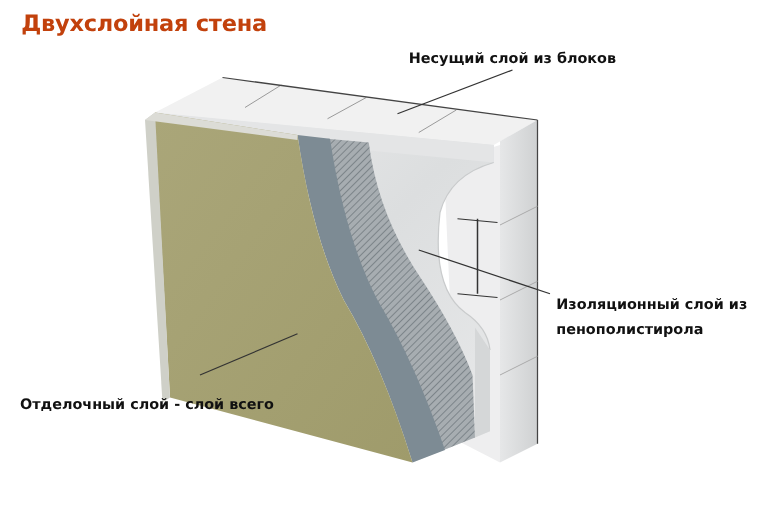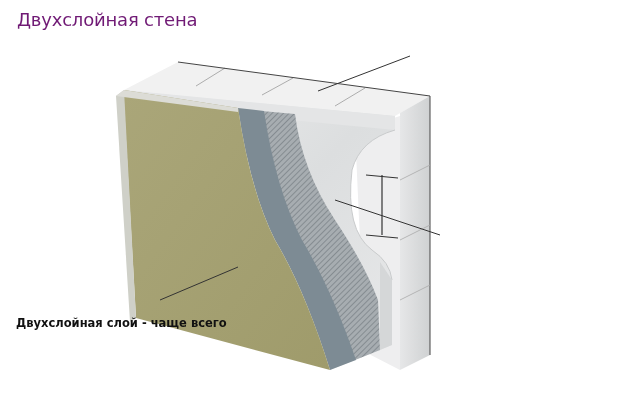--- a/index.html
+++ b/index.html
@@ -13,22 +13,22 @@
       height: 410px;
       overflow: hidden;
       background: #ffffff;
       font-family: "DejaVu Sans", "Liberation Sans", sans-serif;
     }
     .title {
       position: absolute;
       left: 17px;
       top: 9px;
       font-size: 18px;
-      font-weight: normal;
-      color: #701a75;
+      font-weight: bold;
+      color: #c2410c;
       letter-spacing: -0.2px;
       white-space: nowrap;
     }
     .label {
       position: absolute;
       font-size: 11.5px;
       font-weight: bold;
       color: #111111;
       line-height: 20px;
       white-space: nowrap;
@@ -109,19 +109,26 @@
 
     <polygon points="116,96 124,90 238,108 238,112" fill="#dcdcd6"></polygon>
 
     <line x1="410" y1="56" x2="318" y2="91" stroke="#333" stroke-width="1"></line>
     <line x1="335" y1="200" x2="440" y2="235" stroke="#333" stroke-width="1"></line>
     <line x1="160" y1="300" x2="238" y2="267" stroke="#333" stroke-width="1"></line>
   </svg>
 
   <div class="title">Двухслойная стена</div>
 
+  <div class="label label-bearing">
+    <span>Несущий слой из блоков</span>
+  </div>
 
+  <div class="label label-insulation">
+    <div>Изоляционный слой из</div>
+    <div>пенополистирола</div>
+  </div>
 
   <div class="label label-finish">
-    <div>Двухслойная слой - чаще всего</div>
+    <div>Отделочный слой - слой всего</div>
   </div>
 
 </div>
 
 </body></html>

